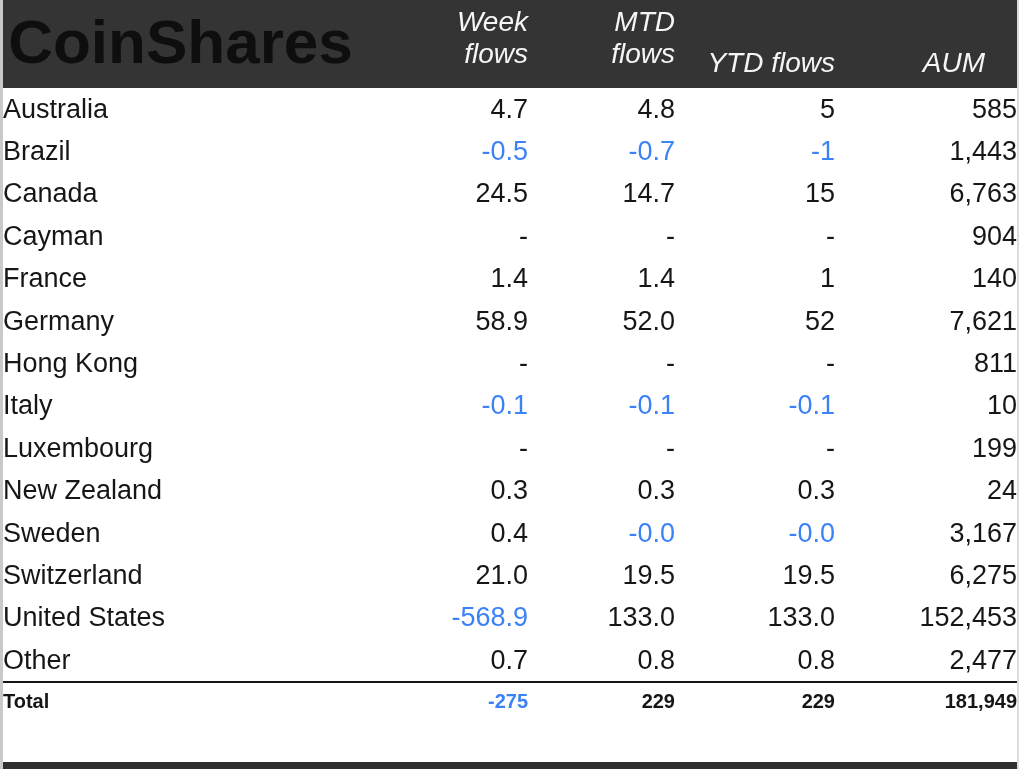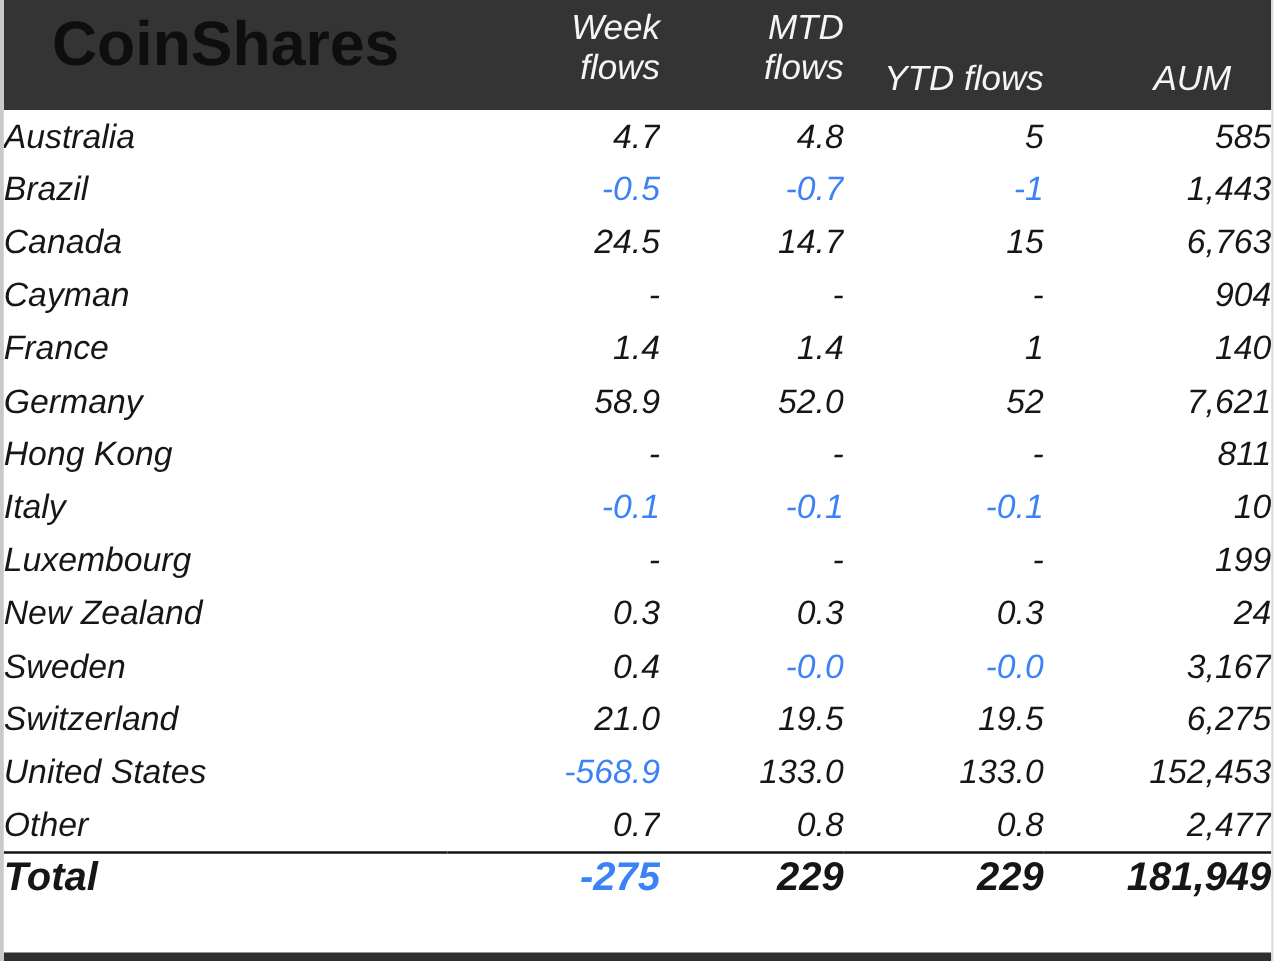--- a/index.html
+++ b/index.html
@@ -38,49 +38,48 @@
   .c-ytd     { width: 160px; }
   .c-aum     { width: 182px; padding-right: 32px; }
   .logo-cell {
     display: flex;
     align-items: center;
     justify-content: flex-start;
   }
   .logo {
     font-style: normal;
     font-weight: bold;
-    font-size: 50px;
+    font-size: 62px;
     letter-spacing: 0px;
     color: #0e0e0e;
   }
   
   table.flows {
     width: 1014px;
     border-collapse: collapse;
     table-layout: fixed;
-    font-style: italic;
     font-size: 27px;
   }
   table.flows td {
     height: 42.4px;
     padding: 0;
     vertical-align: middle;
     white-space: nowrap;
     overflow: hidden;
   }
   td.country { text-align: left; padding-left: 10px; }
   td.num { text-align: right; }
   td.aum { padding-right: 16px; }
   td.neg { color: #3b82f6; }
   td.dash { padding-right: 18px; }
   tr.total-row td {
     border-top: 2px solid #141414;
     font-weight: bold;
     height: 36px;
-    font-size: 32px;
+    font-size: 20px;
   }
   
   .bottom-bar {
     position: absolute;
     left: 0; right: 0; bottom: 0;
     height: 7px;
     background: #2f2f2f;
   }
 </style>
 </head>

